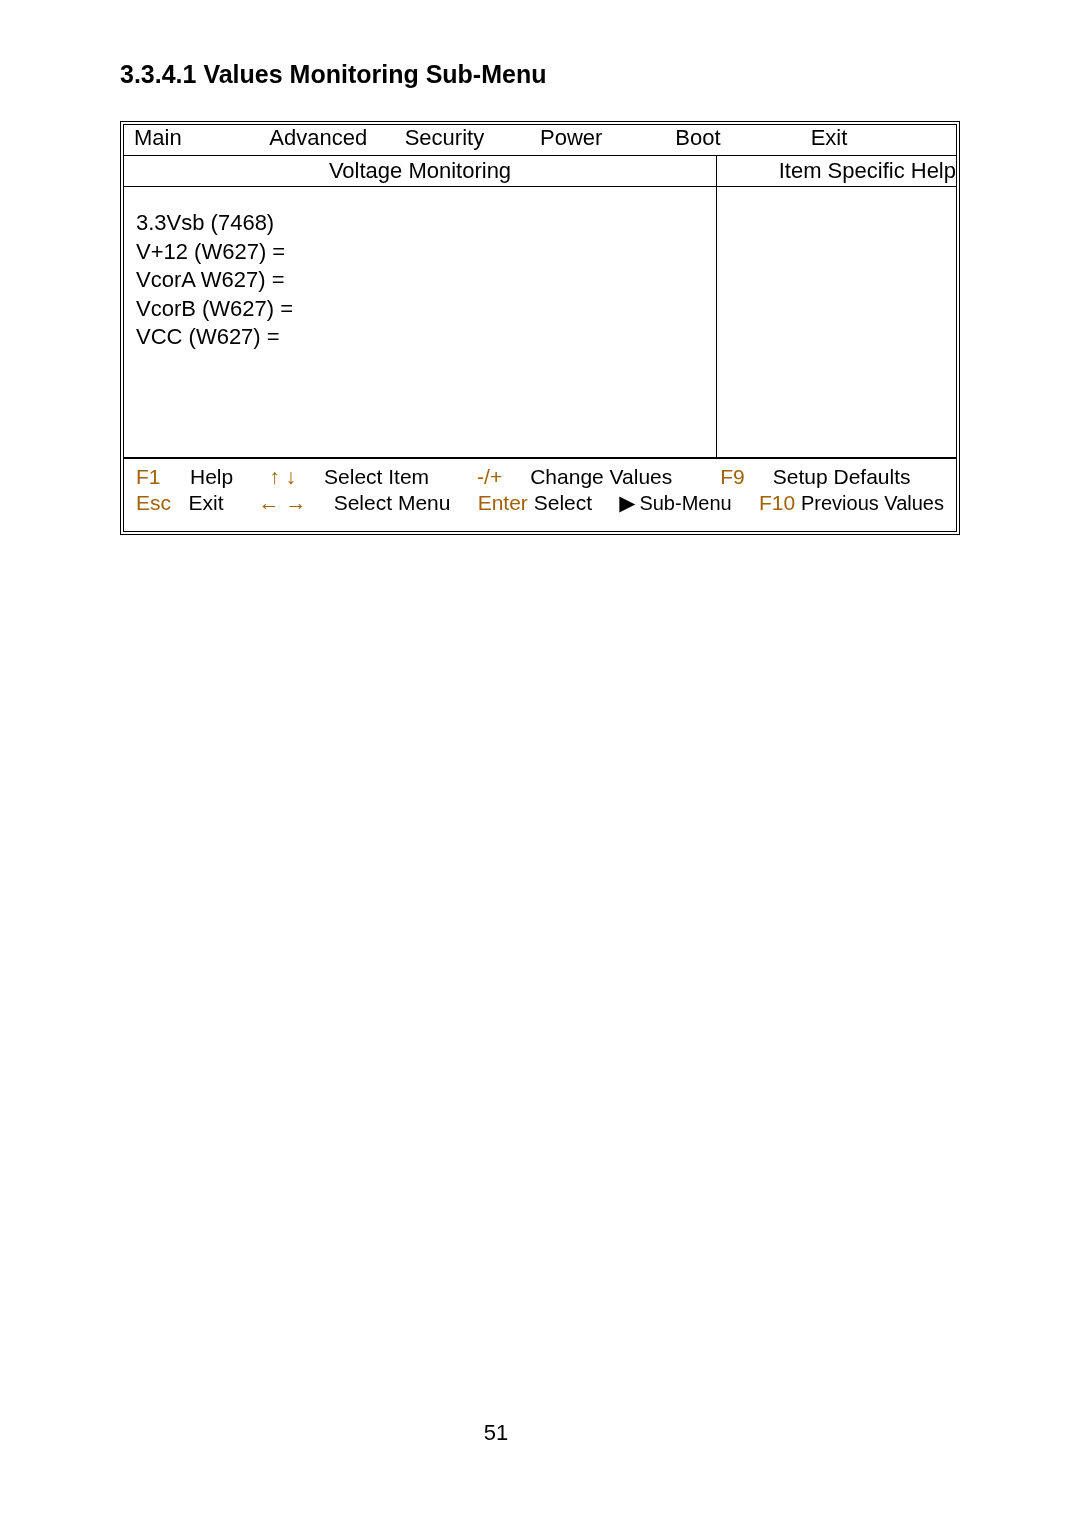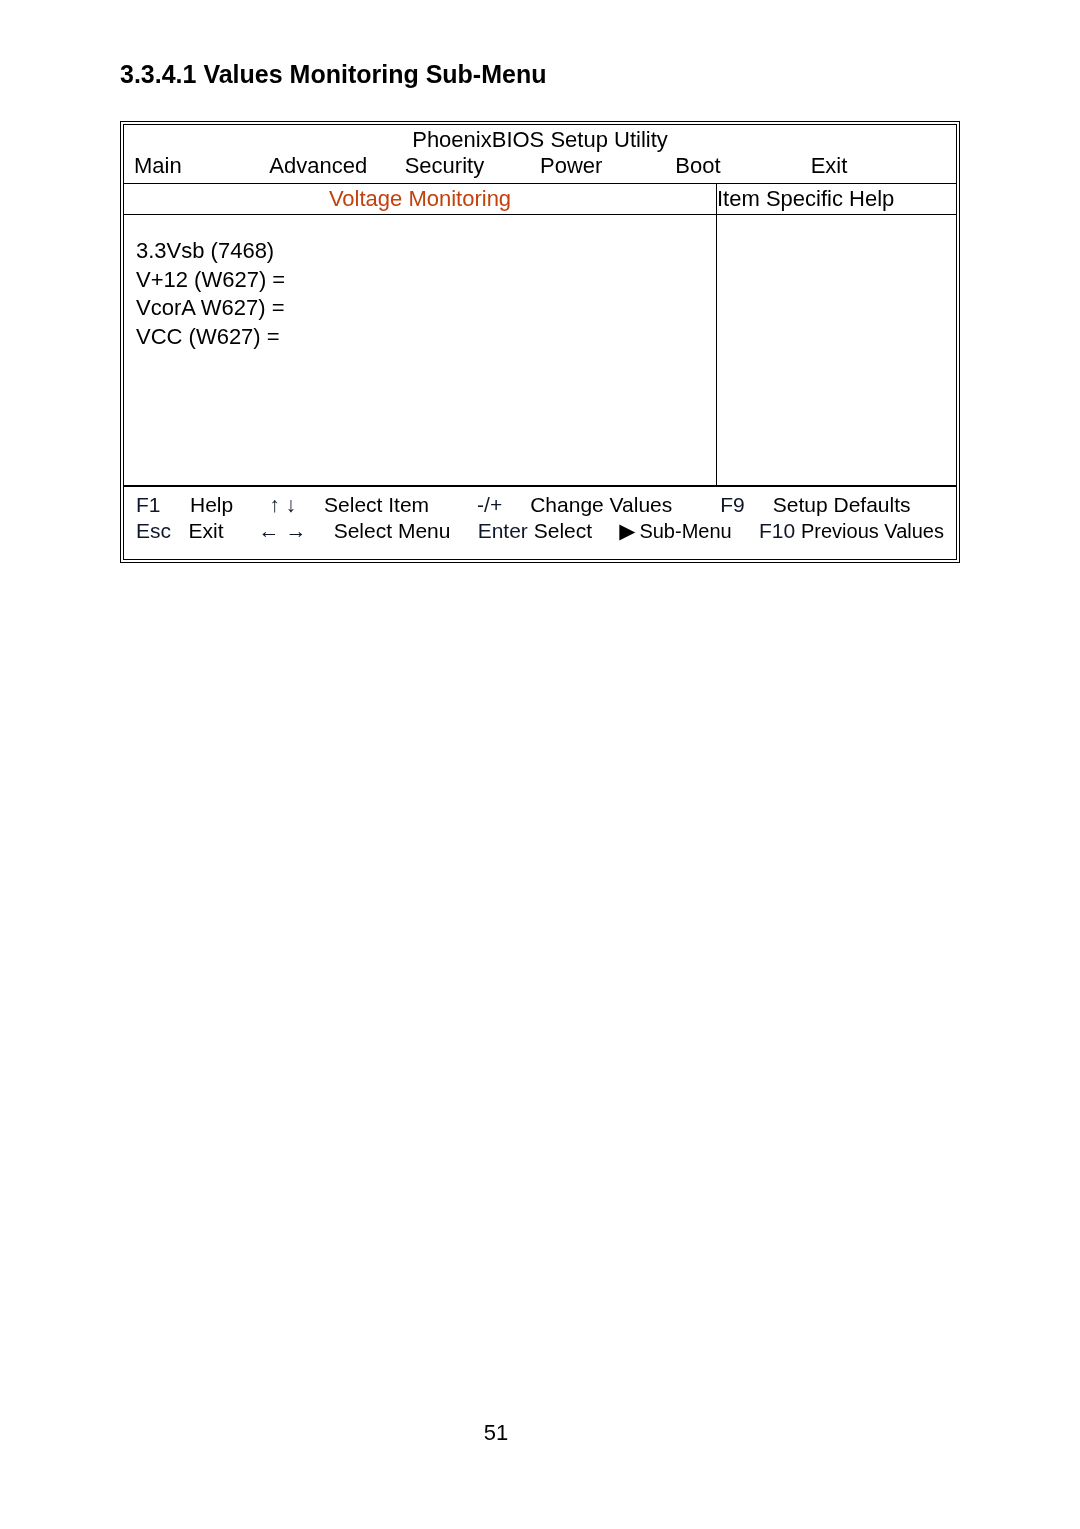--- a/index.html
+++ b/index.html
@@ -46,28 +46,28 @@
   .hr-heavy {
     border-top: 2px solid #000;
   }
   .mid-row {
     display: flex;
   }
   .mid-left {
     flex: 0 0 593px;
     box-sizing: border-box;
     text-align: center;
-    color: #c2410c;
+    color: #000000;
     font-size: 22px;
     padding: 2px 0;
     border-right: 1px solid #000;
   }
   .mid-right {
     flex: 1;
-    text-align: left;
+    text-align: right;
     font-size: 22px;
     padding: 2px 0;
   }
   .body-row {
     display: flex;
     min-height: 270px;
   }
   .body-left {
     flex: 0 0 593px;
     box-sizing: border-box;
@@ -83,21 +83,21 @@
     padding: 6px 12px 14px 12px;
     font-size: 21px;
   }
   .footer-line {
     display: flex;
     align-items: baseline;
     gap: 0;
     margin-bottom: 2px;
     white-space: nowrap;
   }
-  .blue { color: #0f172a; }
+  .blue { color: #a16207; }
   .fk { display:inline-block; width:54px; }
   .fk2 { display:inline-block; width:54px; }
   .ftxt { display:inline-block; }
   .sp-s { display:inline-block; width:28px; }
   .sp-m { display:inline-block; width:36px; }
   .sp-l { display:inline-block; width:48px; }
   .page-num {
     position: absolute;
     width: 992px;
     top: 1420px;
@@ -106,21 +106,20 @@
     font-size: 22px;
   }
 </style>
 </head>
 <body>
 
 <div class="page">
   <h2 class="section-title">3.3.4.1 Values Monitoring Sub-Menu</h2>
 
   <div class="bios-box">
-    <div class="util-title">PhoenixBIOS Setup Utility</div>
 
     <div class="menu-row">
       <div class="menu-item">Main</div>
       <div class="menu-item">Advanced</div>
       <div class="menu-item">Security</div>
       <div class="menu-item">Power</div>
       <div class="menu-item">Boot</div>
       <div class="menu-item">Exit</div>
     </div>
 
@@ -131,20 +130,21 @@
       <div class="mid-right">Item Specific Help</div>
     </div>
 
     <div class="hr"></div>
 
     <div class="body-row">
       <div class="body-left">
         <div>3.3Vsb (7468)</div>
         <div>V+12 (W627) =</div>
         <div>VcorA W627) =</div>
+        <div>VcorB (W627) =</div>
         <div>VCC (W627) =</div>
       </div>
       <div class="body-right"></div>
     </div>
 
     <div class="hr-heavy"></div>
 
     <div class="footer">
       <div class="footer-line">
         <span class="blue fk">F1</span>

